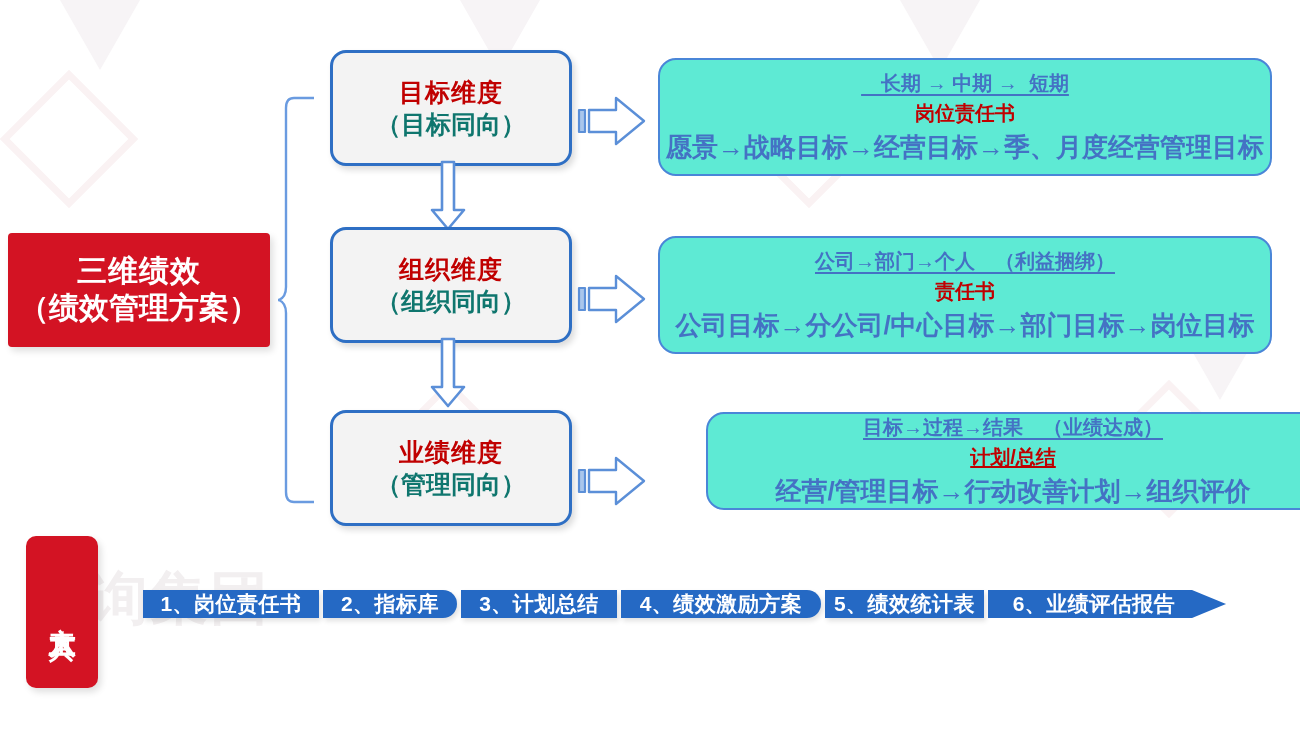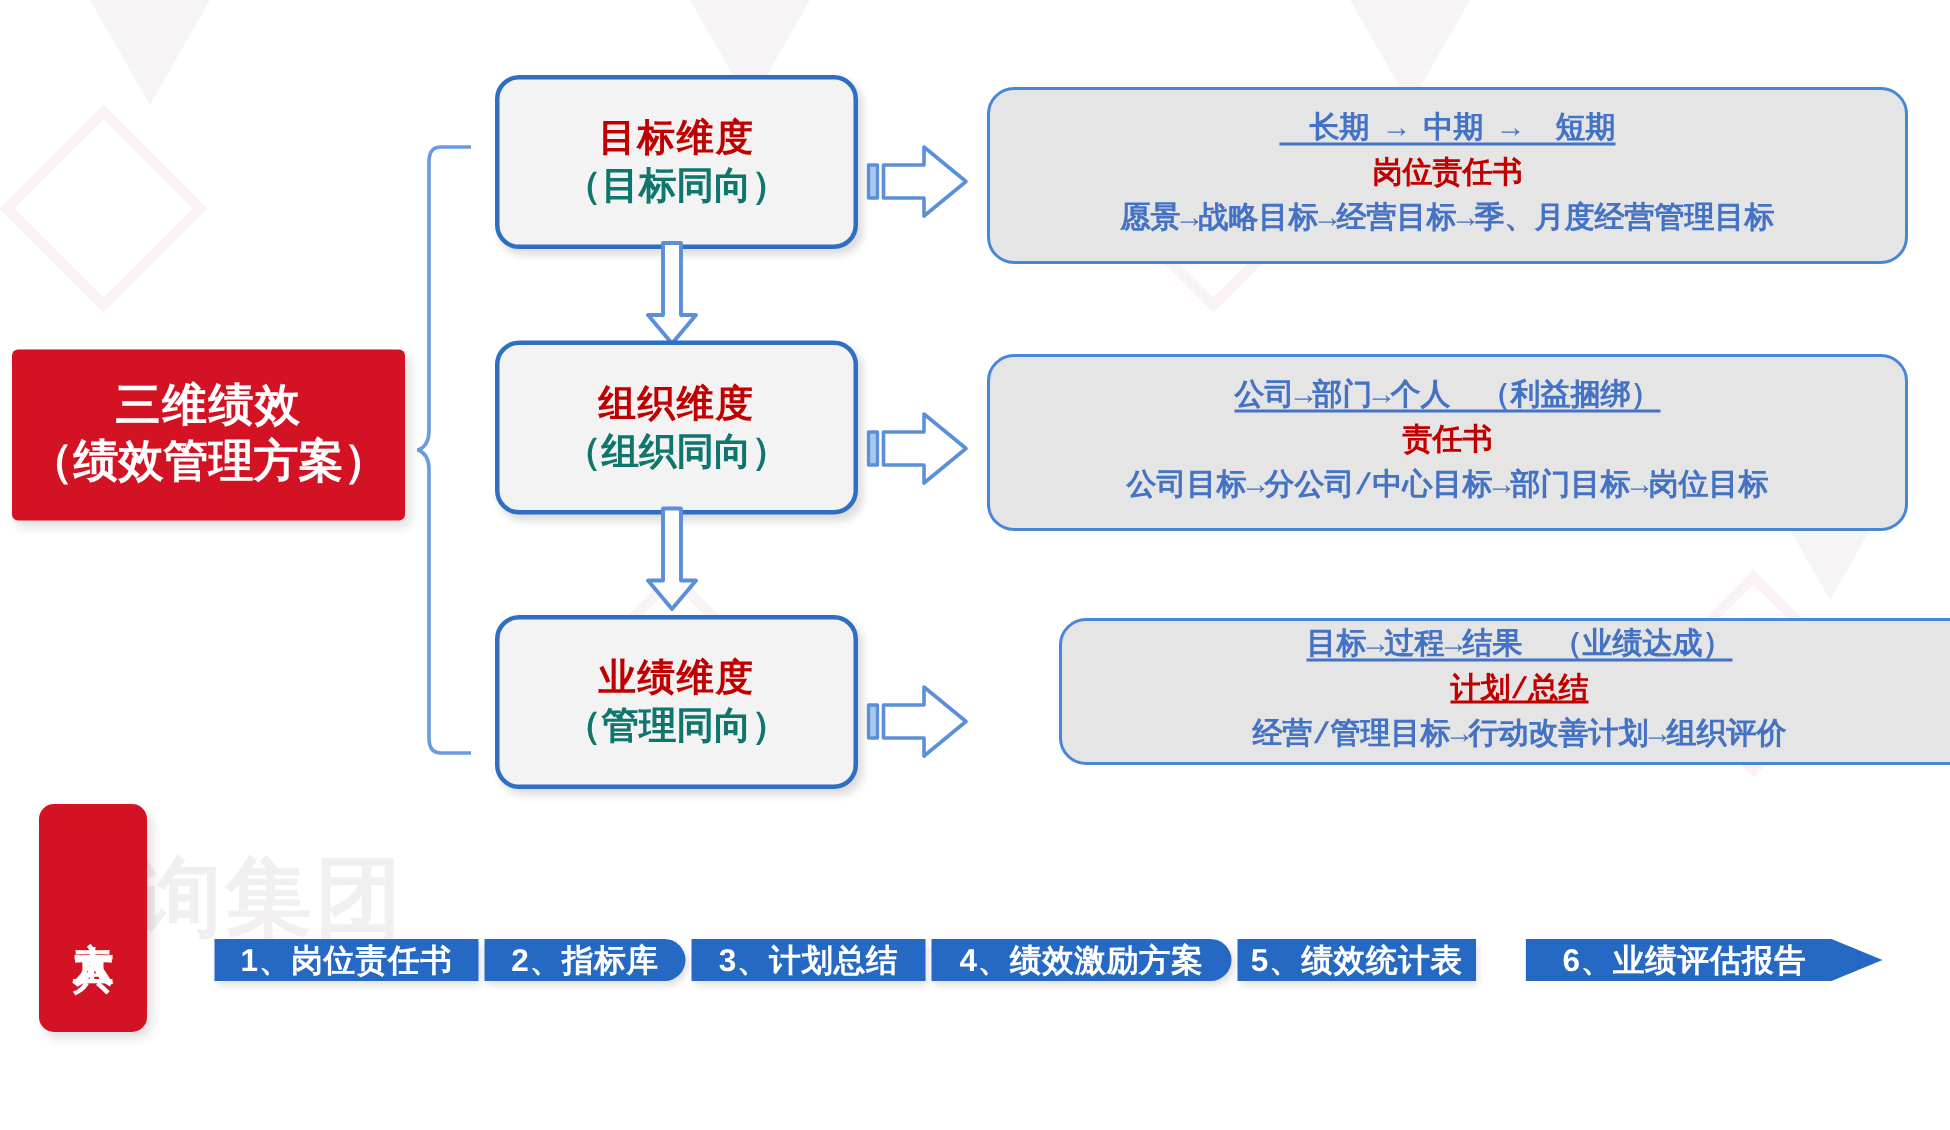--- a/index.html
+++ b/index.html
@@ -129,27 +129,26 @@
   #h-arrow-2 { top: 268px; }
   #h-arrow-3 { top: 450px; }
 
   
   .desc-panel {
     position: absolute;
     left: 658px;
     width: 614px;
     border: 2px solid #4A86D8;
     border-radius: 18px;
-    background: #e5e5e5;
+    background: #5eead4;
     display: flex;
     flex-direction: column;
     align-items: center;
     justify-content: center;
     box-sizing: border-box;
-    font-family: Liberation Mono, monospace;
   }
   #desc-1 { top: 58px;  height: 118px; }
   #desc-2 { top: 236px; height: 118px; }
   #desc-3 { top: 412px; height: 98px; margin-left: 48px; }
 
   .desc-top {
     font-size: 20px;
     font-weight: 700;
     color: #4472C4;
     text-decoration: underline;
@@ -158,21 +157,21 @@
     white-space: pre;
   }
   .desc-mid {
     font-size: 20px;
     font-weight: 700;
     color: #C00000;
     line-height: 1.5;
   }
   .desc-mid.ul { text-decoration: underline; text-underline-offset: 2px; }
   .desc-bot {
-    font-size: 20px;
+    font-size: 26px;
     font-weight: 700;
     color: #4472C4;
     line-height: 1.5;
   }
 
   
   #tools-label {
     position: absolute;
     left: 26px;
     top: 536px;
@@ -195,21 +194,21 @@
     line-height: 1.05;
   }
 
   
   #tools-bar {
     position: absolute;
     left: 143px;
     top: 590px;
     height: 64px;
     display: flex;
-    align-items: flex-end;
+    align-items: flex-start;
   }
   .tool-seg {
     position: relative;
     background: #2569C4;
     color: #ffffff;
     font-size: 21px;
     font-weight: 700;
     display: flex;
     align-items: center;
     justify-content: center;
@@ -220,21 +219,20 @@
     padding: 0 8px;
   }
   .tool-seg.rounded-right {
     border-top-right-radius: 24px;
     border-bottom-right-radius: 24px;
   }
   .tool-seg.arrow-end {
     margin-right: 0;
     clip-path: polygon(0 0, calc(100% - 34px) 0, 100% 50%, calc(100% - 34px) 100%, 0 100%);
     padding-right: 34px;
-    margin-left: 29px;
   }
   .tool-seg span { display: inline-block; }
 
   .seg-w1 { width: 176px; }
   .seg-w2 { width: 134px; }
   .seg-w3 { width: 156px; }
   .seg-w4 { width: 200px; }
   .seg-w5 { width: 159px; }
   .seg-w6 { width: 238px; }
 </style>

